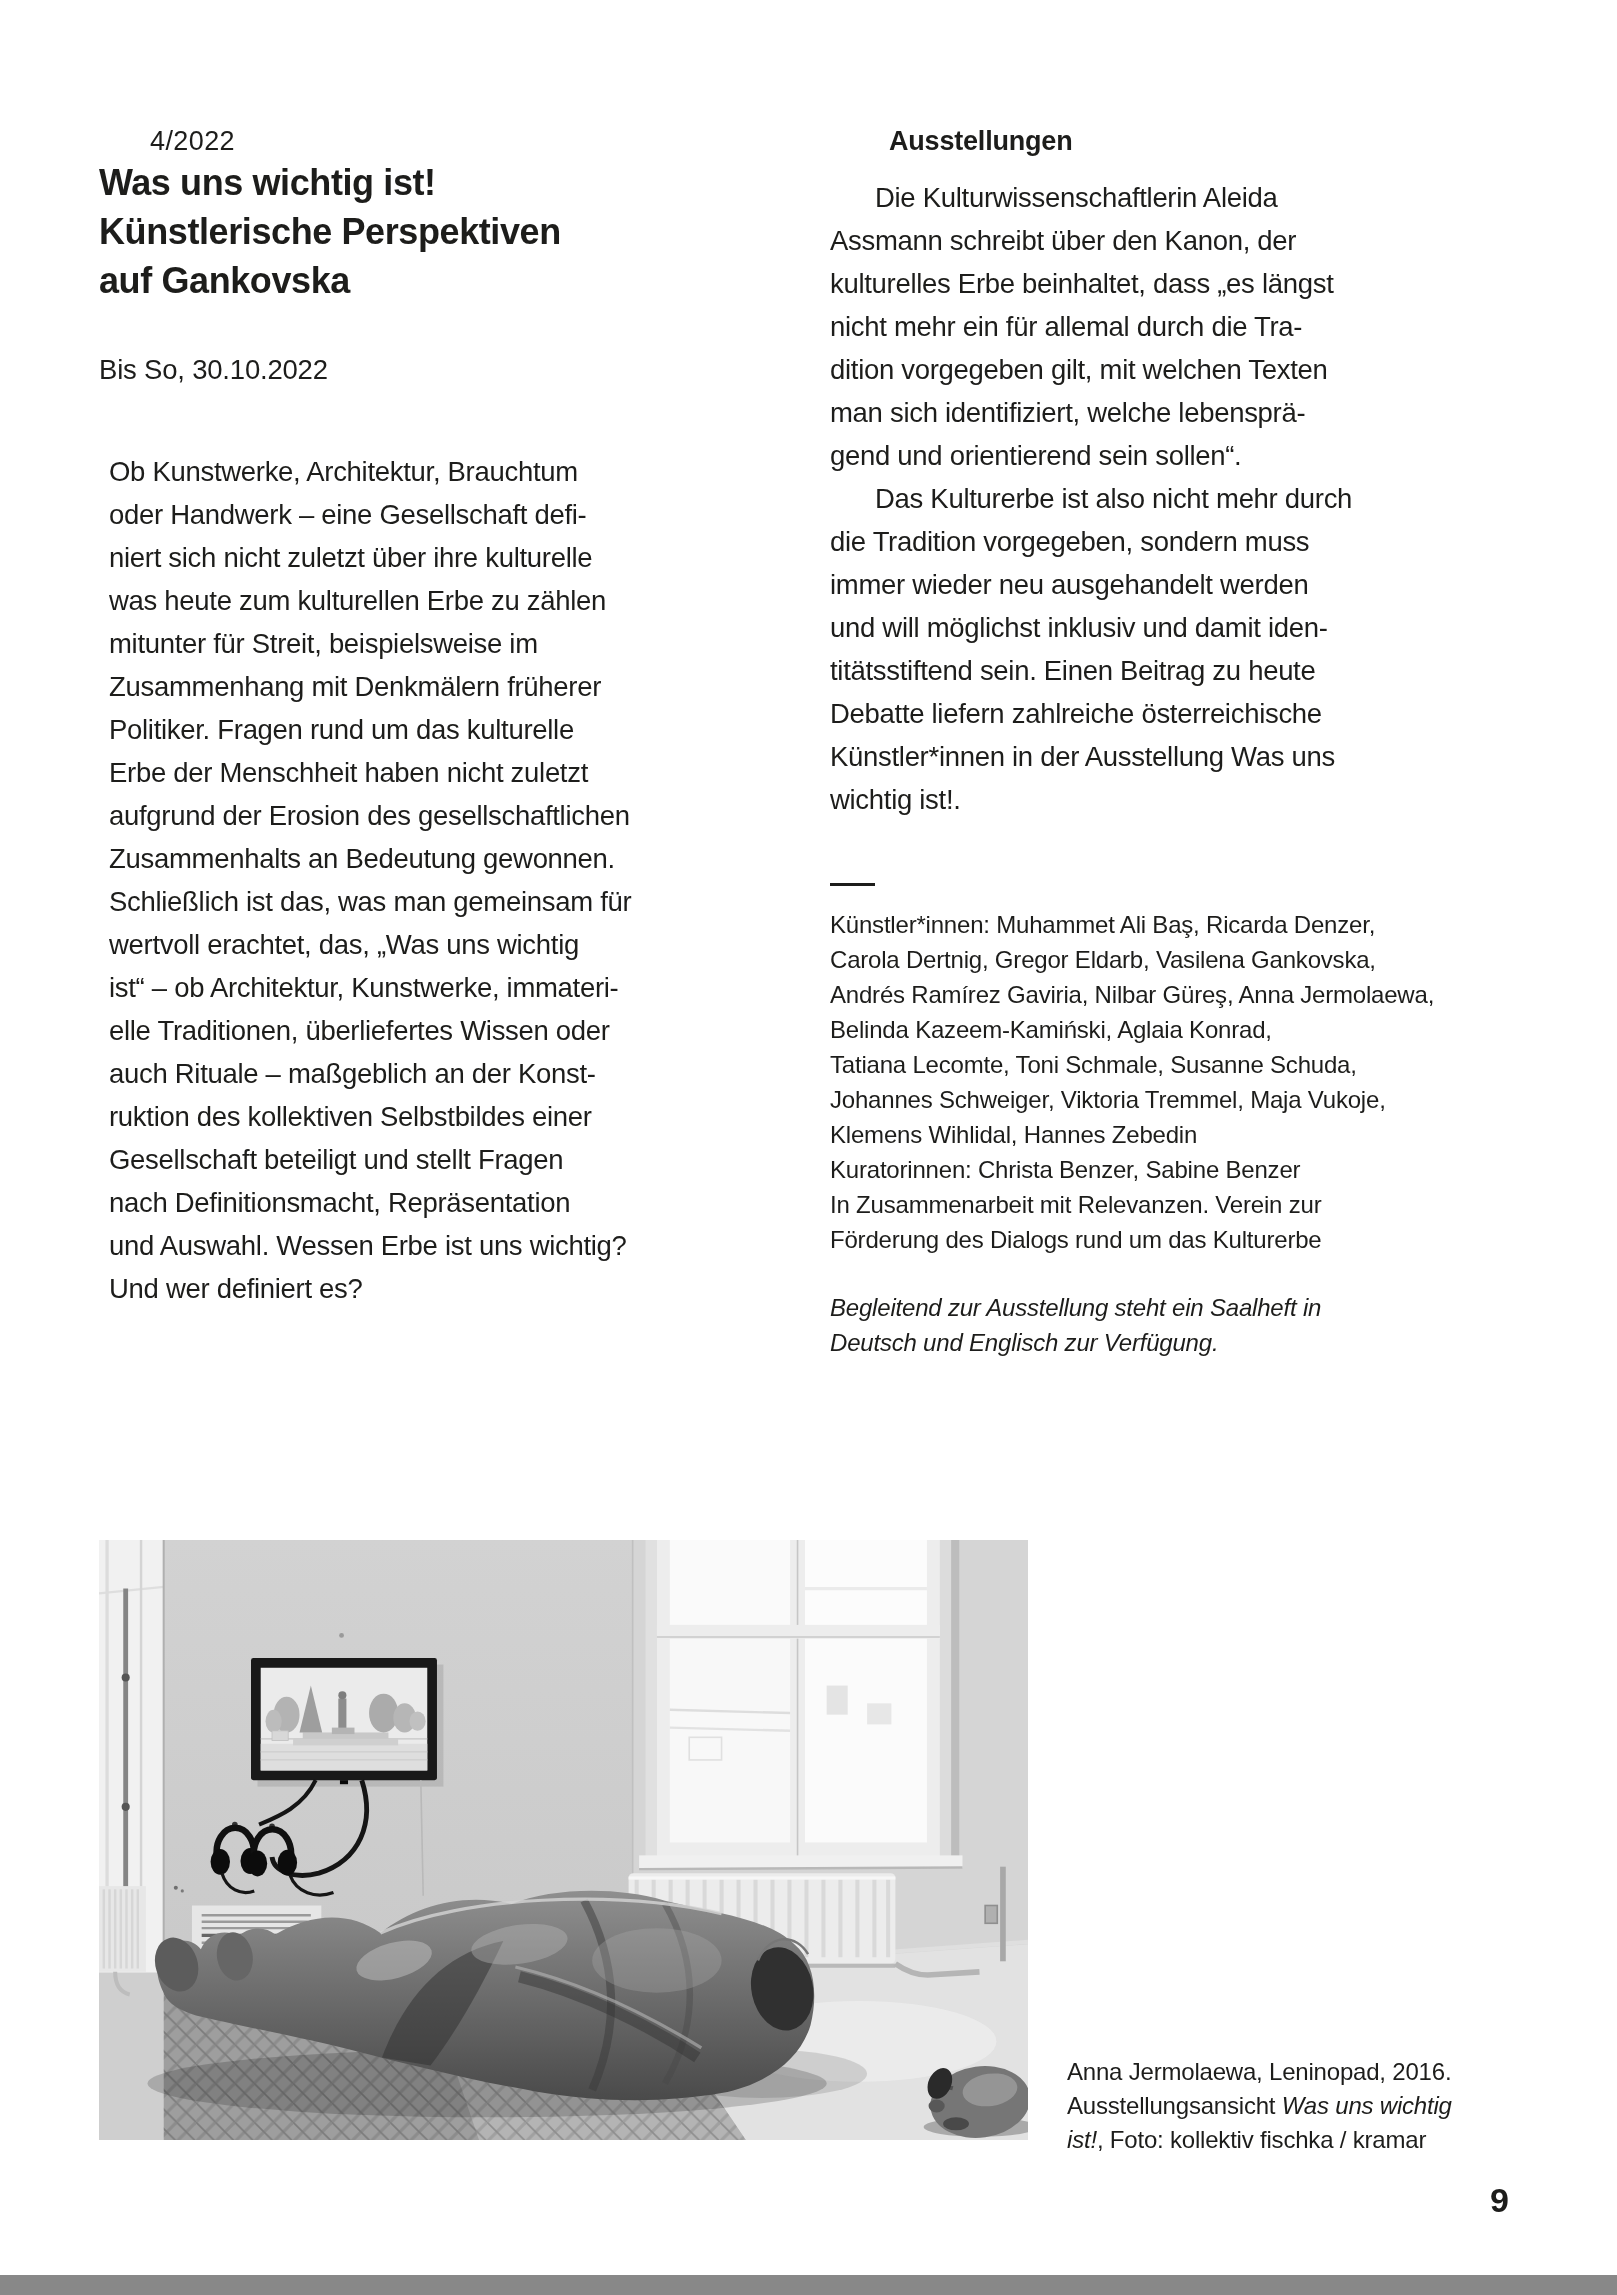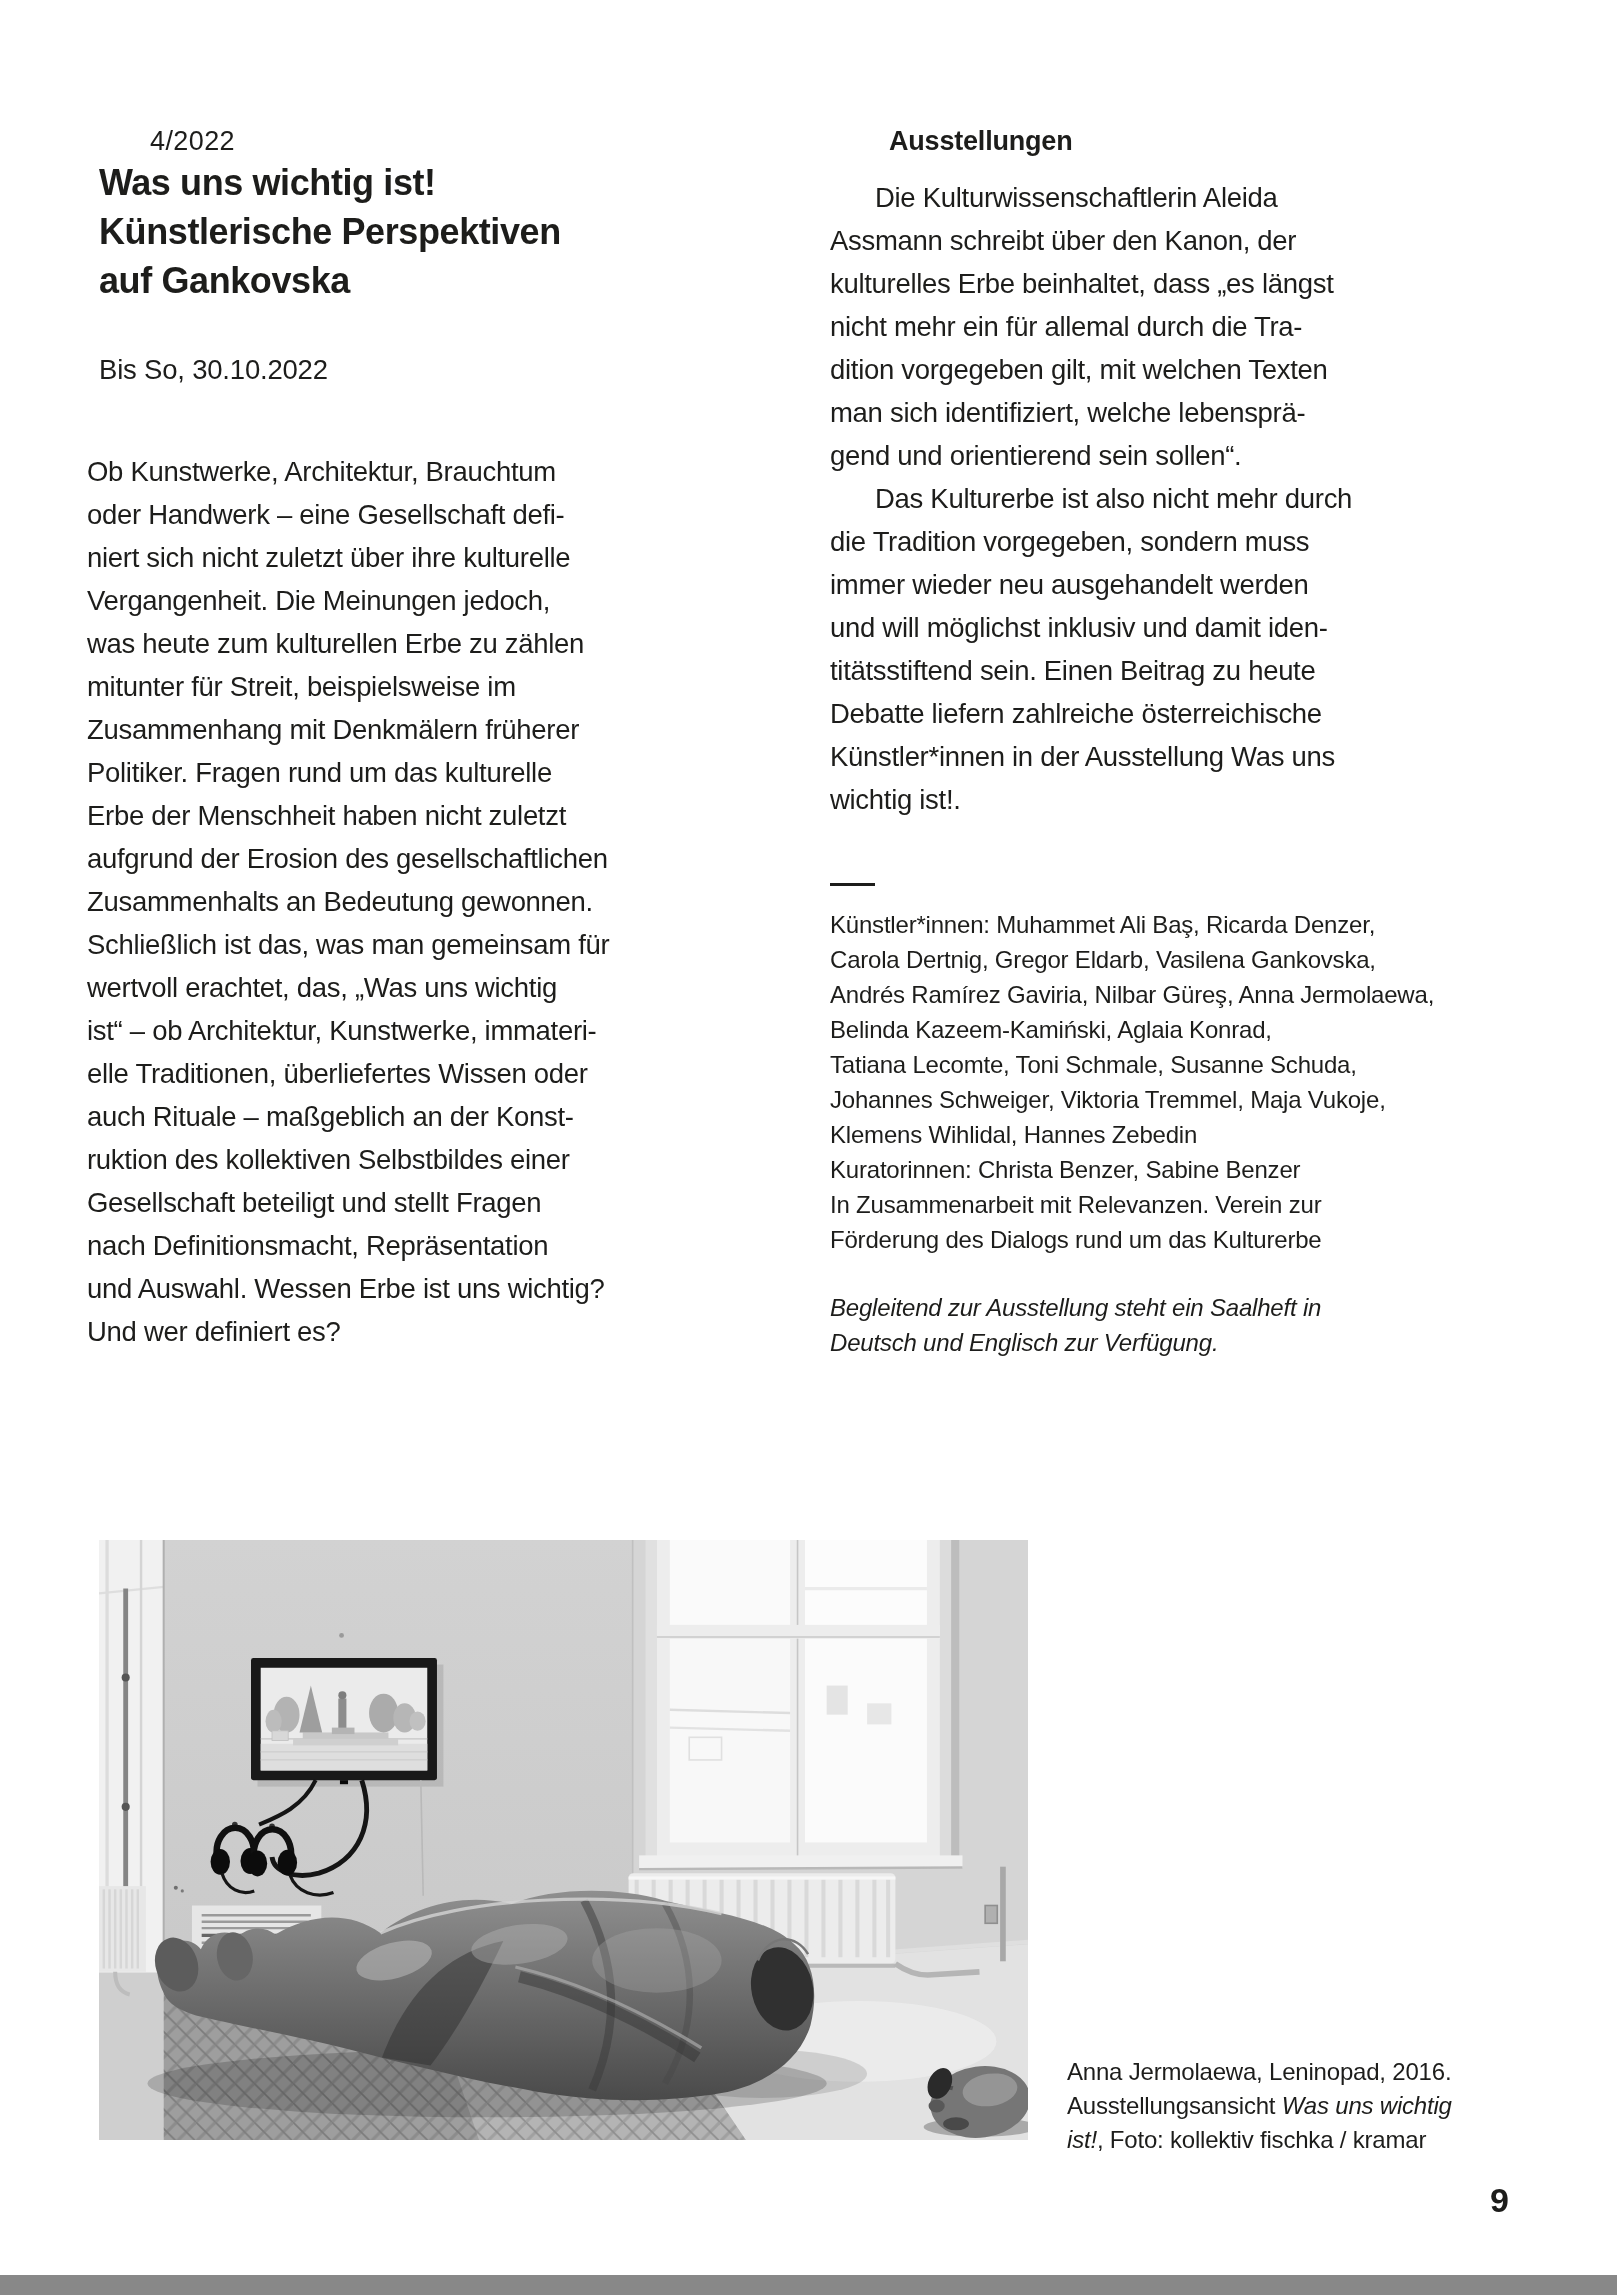--- a/index.html
+++ b/index.html
@@ -24,21 +24,21 @@
   }
   .title {
     position:absolute; left:99px; top:158px; margin:0;
     font-size:36px; font-weight:bold; line-height:49px; letter-spacing:-0.4px;
   }
   .date {
     position:absolute; left:99px; top:354px;
     font-size:27.5px; letter-spacing:-0.2px;
   }
   .left-col {
-    position:absolute; left:87px; top:450px; width:679px;
+    position:absolute; left:109px; top:450px; width:679px;
     font-size:27.5px; line-height:43px; letter-spacing:-0.3px;
   }
   .right-col {
     position:absolute; left:830px; top:176px; width:679px;
     font-size:27.5px; line-height:43px; letter-spacing:-0.3px;
   }
   .indent-first .line:first-child { text-indent:45px; }
   .divider {
     position:absolute; left:830px; top:883px;
     width:45px; height:3.2px; background:#1d1d1b;
@@ -77,21 +77,20 @@
       <span class="line">Was uns wichtig ist!</span>
       <span class="line">Künstlerische Perspektiven</span>
       <span class="line">auf Gankovska</span>
     </h1>
   <div class="date">Bis So, 30.10.2022</div>
 
   <div class="left-col">
       <span class="line">Ob Kunstwerke, Architektur, Brauchtum</span>
       <span class="line">oder Handwerk – eine Gesellschaft defi-</span>
       <span class="line">niert sich nicht zuletzt über ihre kulturelle</span>
-      <span class="line">Vergangenheit. Die Meinungen jedoch,</span>
       <span class="line">was heute zum kulturellen Erbe zu zählen</span>
       <span class="line">mitunter für Streit, beispielsweise im</span>
       <span class="line">Zusammenhang mit Denkmälern früherer</span>
       <span class="line">Politiker. Fragen rund um das kulturelle</span>
       <span class="line">Erbe der Menschheit haben nicht zuletzt</span>
       <span class="line">aufgrund der Erosion des gesellschaftlichen</span>
       <span class="line">Zusammenhalts an Bedeutung gewonnen.</span>
       <span class="line">Schließlich ist das, was man gemeinsam für</span>
       <span class="line">wertvoll erachtet, das, „Was uns wichtig</span>
       <span class="line">ist“ – ob Architektur, Kunstwerke, immateri-</span>

